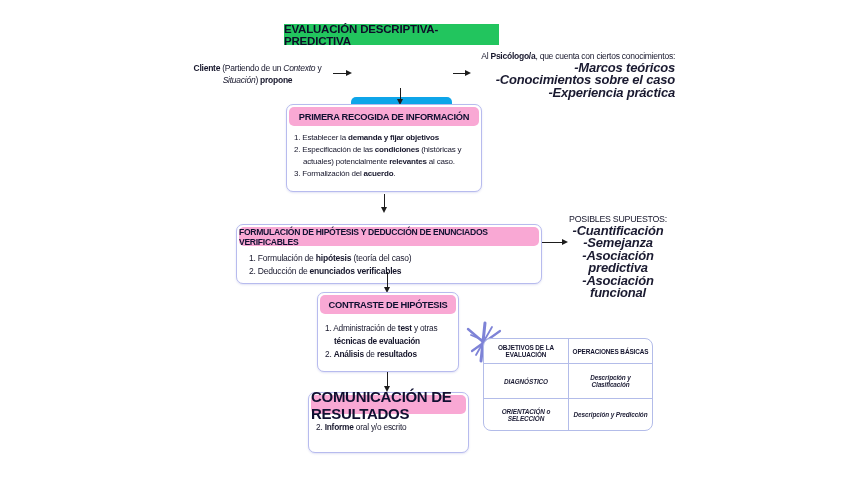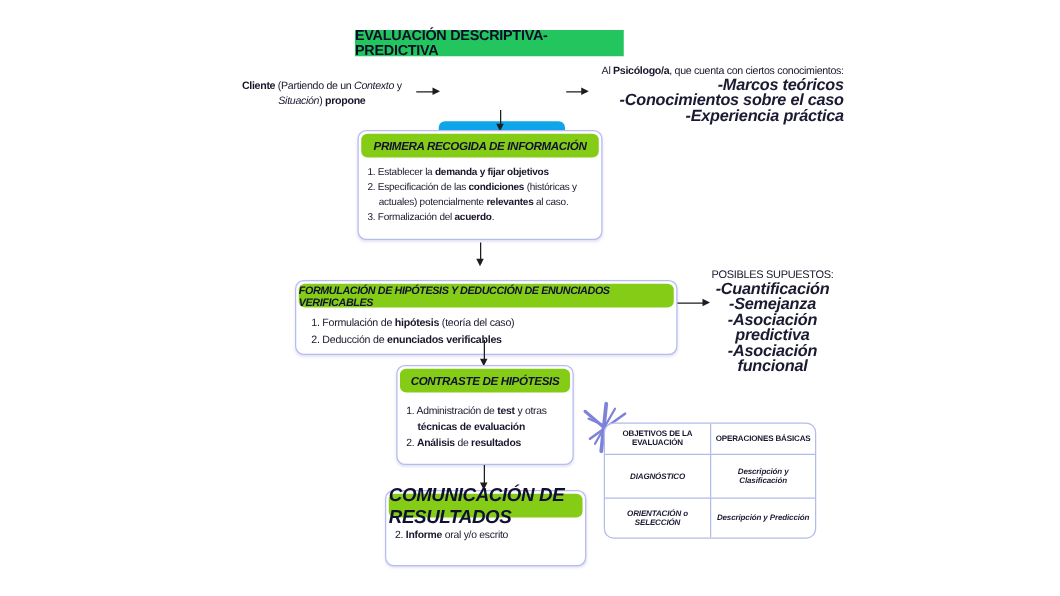--- a/index.html
+++ b/index.html
@@ -17,22 +17,22 @@
   
   .note{font-size:8.5px;line-height:12px;letter-spacing:-0.25px;text-align:center;color:#17172c;}
 
   
   .node{background:#0ea5e9;border-radius:5px;display:flex;align-items:center;justify-content:center;
         font-weight:bold;font-size:10px;letter-spacing:-0.2px;color:#0d0d28;margin-top:35px;}
 
   
   .box{background:#ffffff;border:1.4px solid #b7bbee;border-radius:7px;box-sizing:border-box;
        box-shadow:0 1px 2px rgba(140,145,215,0.25);}
-  .box-header{margin:2px;background:#84cc16;border-radius:5px;display:flex;align-items:center;
-       justify-content:center;font-weight:bold;color:#101031;letter-spacing:-0.3px;height:19px;font-style:italic;}
+  .box-header{margin:2px;background:#f9a8d4;border-radius:5px;display:flex;align-items:center;
+       justify-content:center;font-weight:bold;color:#101031;letter-spacing:-0.3px;height:19px;}
   .box-body{font-size:8px;line-height:12px;letter-spacing:-0.2px;color:#17172c;padding:4px 7px 3px 7px;}
   .li{text-indent:-9px;padding-left:9px;}
 
   
   .arr-h{height:0;border-top:1.6px solid #1d1d1d;}
   .arr-h::after{content:"";position:absolute;right:-2px;top:-4.4px;width:0;height:0;
         border-left:6px solid #1d1d1d;border-top:3.5px solid transparent;border-bottom:3.5px solid transparent;}
   .arr-v{width:0;border-left:1.6px solid #1d1d1d;}
   .arr-v::after{content:"";position:absolute;bottom:-2px;left:-4.4px;width:0;height:0;
         border-top:6px solid #1d1d1d;border-left:3.5px solid transparent;border-right:3.5px solid transparent;}

